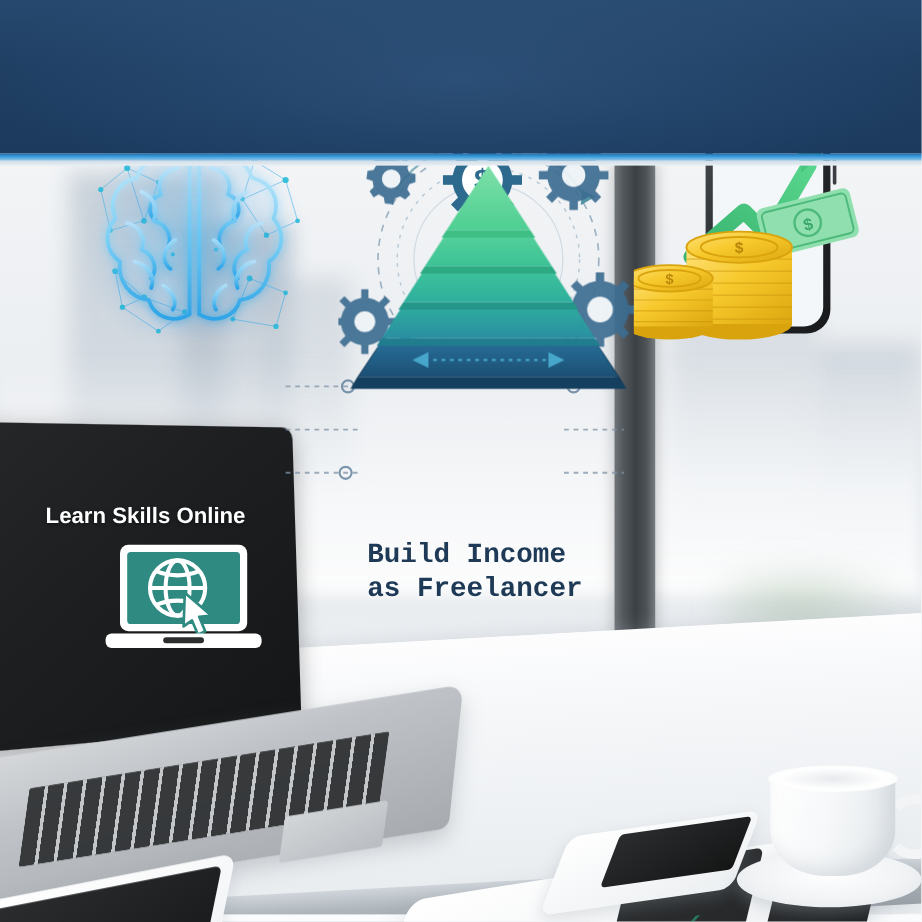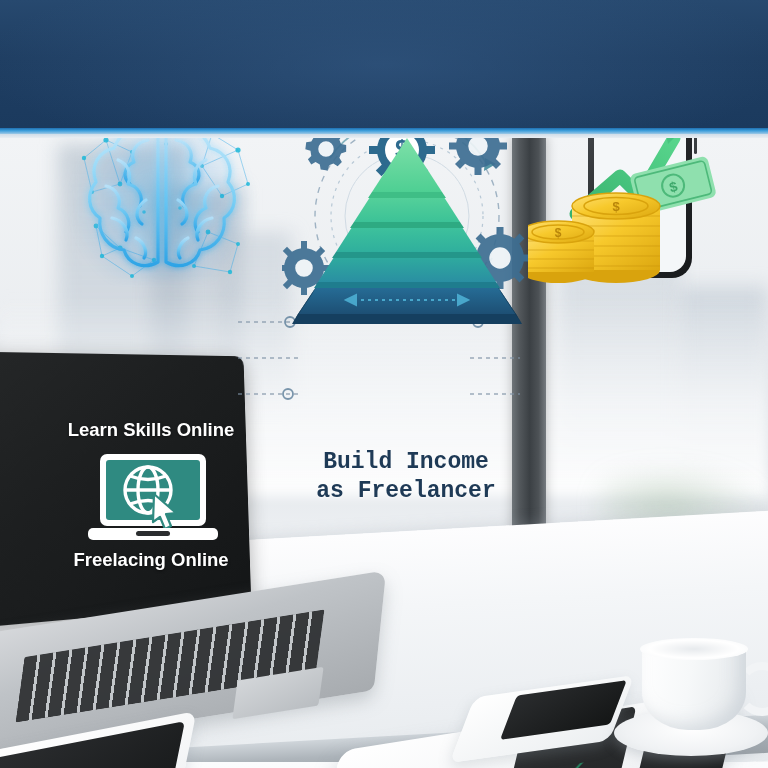--- a/index.html
+++ b/index.html
@@ -317,21 +317,20 @@
   
   .money-graphic {
     position: absolute;
     left: 528px; top: 80px;
     width: 210px; height: 220px;
   }
 
   
   .label {
     position: absolute;
-    text-align: center;
     font-family: "Liberation Sans", sans-serif;
     font-weight: bold;
     line-height: 1.25;
   }
   .label-light {
     color: #ffffff;
     text-shadow: 0 1px 3px rgba(0,0,0,.55);
   }
   .label-dark {
     color: #1e3a56;
@@ -738,21 +737,20 @@
         <polygon points="70,42 92,61 82,62 87,74 81,77 76,65 69,70" fill="#ffffff" stroke="#2f8a81" stroke-width="2.2" stroke-linejoin="round"></polygon>
       </g>
 
       <rect x="4" y="76" width="130" height="12" rx="5" fill="#ffffff"></rect>
       <rect x="52" y="79" width="34" height="5" rx="2.5" fill="#2b2d2f"></rect>
     </svg>
   </div>
 
   <div class="label label-light" id="label-learn">Learn Skills Online</div>
 
-  <div class="label label-light" id="label-freelacing">Freelacing Online</div>
 
   <div class="label label-dark" id="label-build">
     <span>Build Income</span><br>
     <span>as Freelancer</span>
   </div>
 
 
   <div class="header"></div>
   <div class="header-accent"></div>
   <div class="header-accent2"></div>

